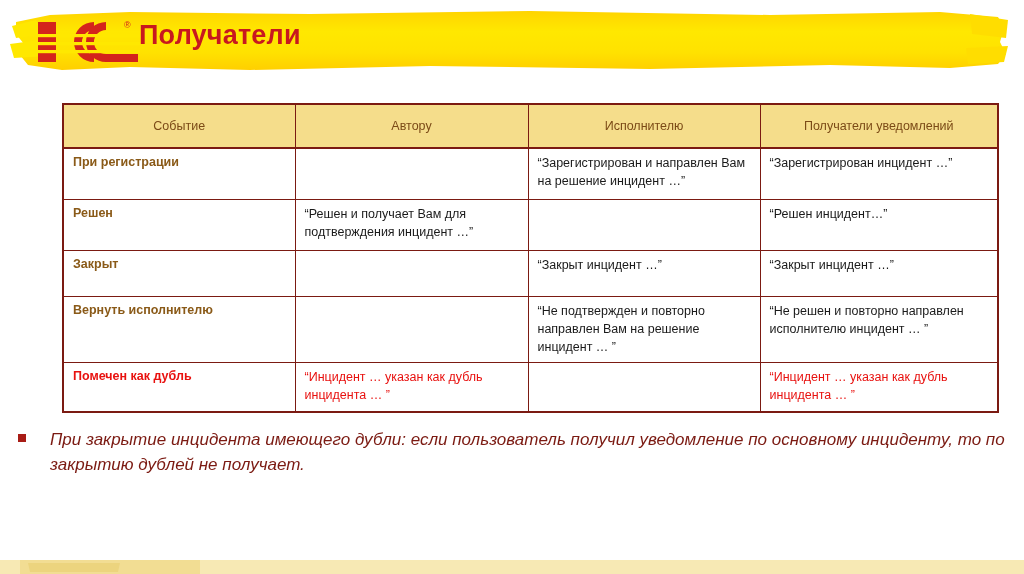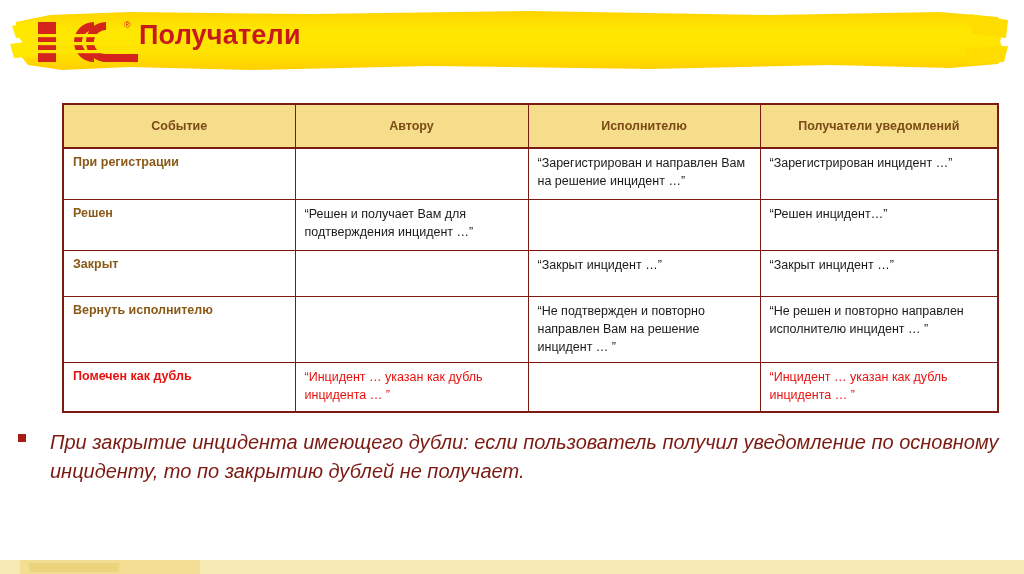--- a/index.html
+++ b/index.html
@@ -66,21 +66,21 @@
     vertical-align: top;
     padding: 6px 8px 6px 9px;
     background: #ffffff;
   }
   table.notif thead th {
     background: #f5dd8b;
     text-align: center;
     vertical-align: middle;
     color: #7b4a16;
     font-size: 12.5px;
-    font-weight: bold;
+    font-weight: normal;
     height: 34px;
     padding: 4px 6px;
     border-bottom: 2px solid #7b1a12;
     margin-left: 35px;
   }
   .col-event   { width: 232px; }
   .col-author  { width: 233px; }
   .col-exec    { width: 232px; }
   .col-recip   { width: 238px; }
 
@@ -116,21 +116,21 @@
   }
   .note-bullet {
     width: 8px;
     height: 8px;
     background: #a81c16;
     margin-top: 6px;
     margin-right: 24px;
     flex: 0 0 auto;
   }
   .note-text {
-    font-size: 20px;
+    font-size: 17px;
     font-style: italic;
     color: #7b1a12;
     line-height: 1.45;
     flex: 1 1 auto;
   }
 
   
   .footer-band {
     position: absolute;
     left: 0;

